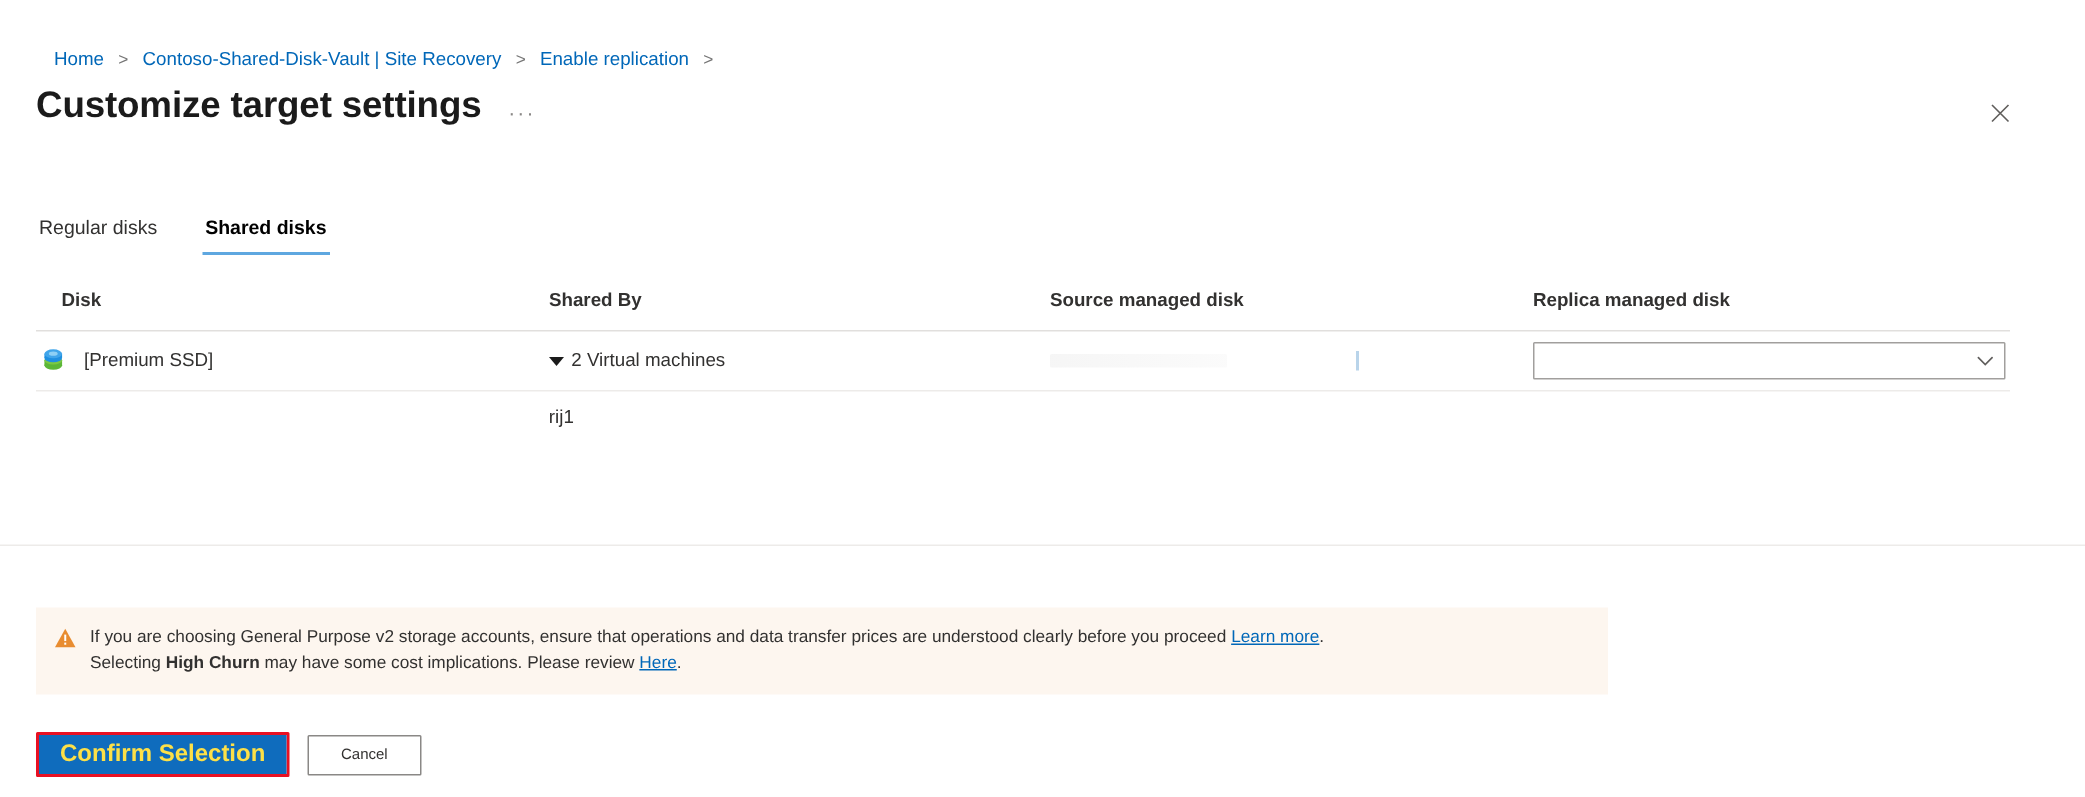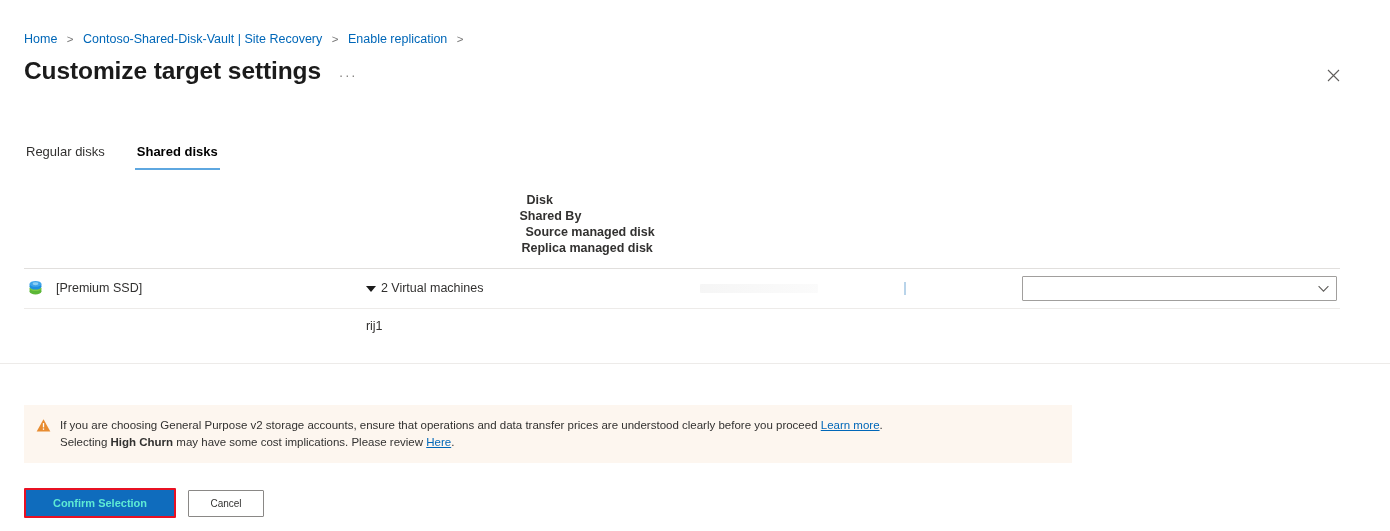--- a/index.html
+++ b/index.html
@@ -16,21 +16,21 @@
     position: relative;
     width: 1390px;
     height: 531px;
     background: #ffffff;
     overflow: hidden;
   }
 
   
   .breadcrumb {
     position: absolute;
-    left: 24px;
+    left: 36px;
     top: 31px;
     font-size: 12.5px;
     line-height: 16px;
     white-space: nowrap;
     color: #0067b8;
   }
   .crumb {
     color: #0067b8;
     text-decoration: none;
     cursor: pointer;
@@ -119,21 +119,20 @@
   .table {
     position: absolute;
     left: 24px;
     top: 192px;
     width: 1316px;
   }
   .thead {
     display: flex;
     align-items: center;
     padding-bottom: 12px;
-    flex-direction: column;
   }
   .th {
     font-size: 12.5px;
     font-weight: 600;
     color: #323130;
     line-height: 16px;
   }
   .col-disk    { width: 345px; padding-left: 17px; }
   .col-shared  { width: 325px; }
   .col-source  { width: 325px; margin-left: 12px; }
@@ -271,22 +270,22 @@
     gap: 12px;
   }
   .btn-primary-wrap {
     border: 2.5px solid #e81123;
     padding: 0;
     display: inline-flex;
     border-radius: 1px;
   }
   .btn-primary {
     background: #0f6cbd;
-    color: #5eead4;
-    font-size: 11px;
+    color: #fde047;
+    font-size: 16px;
     font-weight: 600;
     border: none;
     height: 26px;
     min-width: 148px;
     padding: 0 14px;
     cursor: pointer;
     font-family: "Liberation Sans", sans-serif;
     border-radius: 0;
   }
   .btn-secondary {

